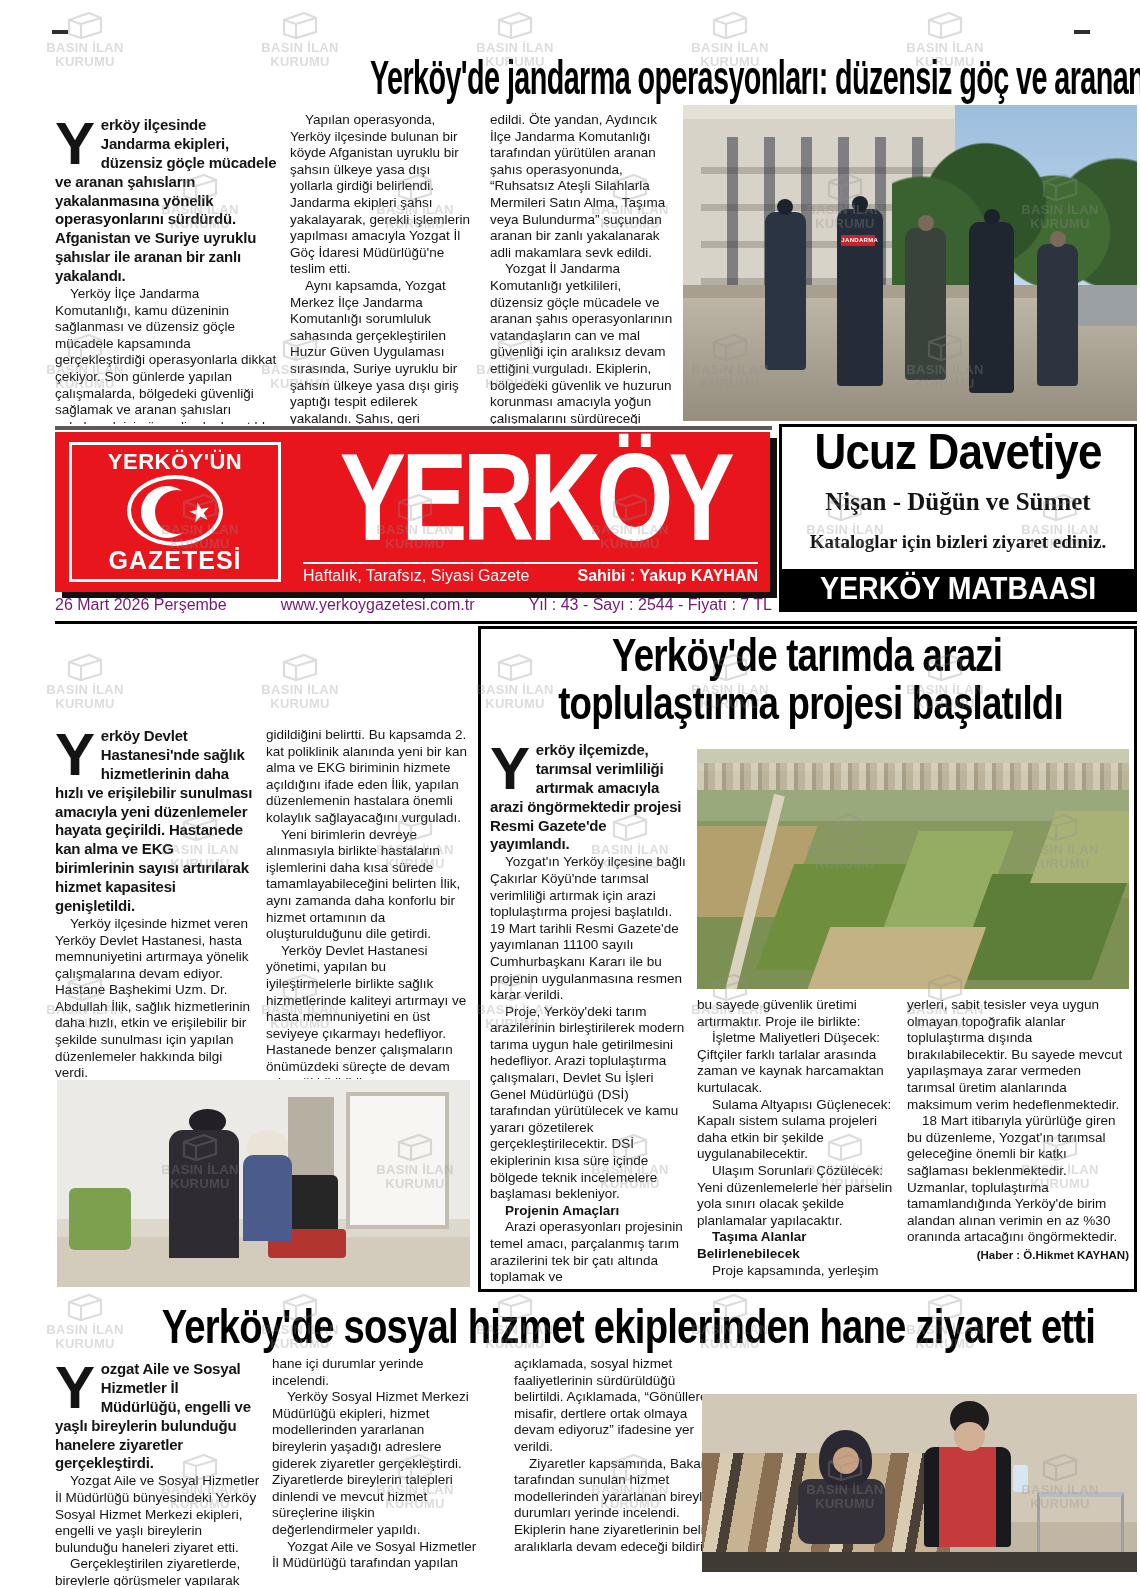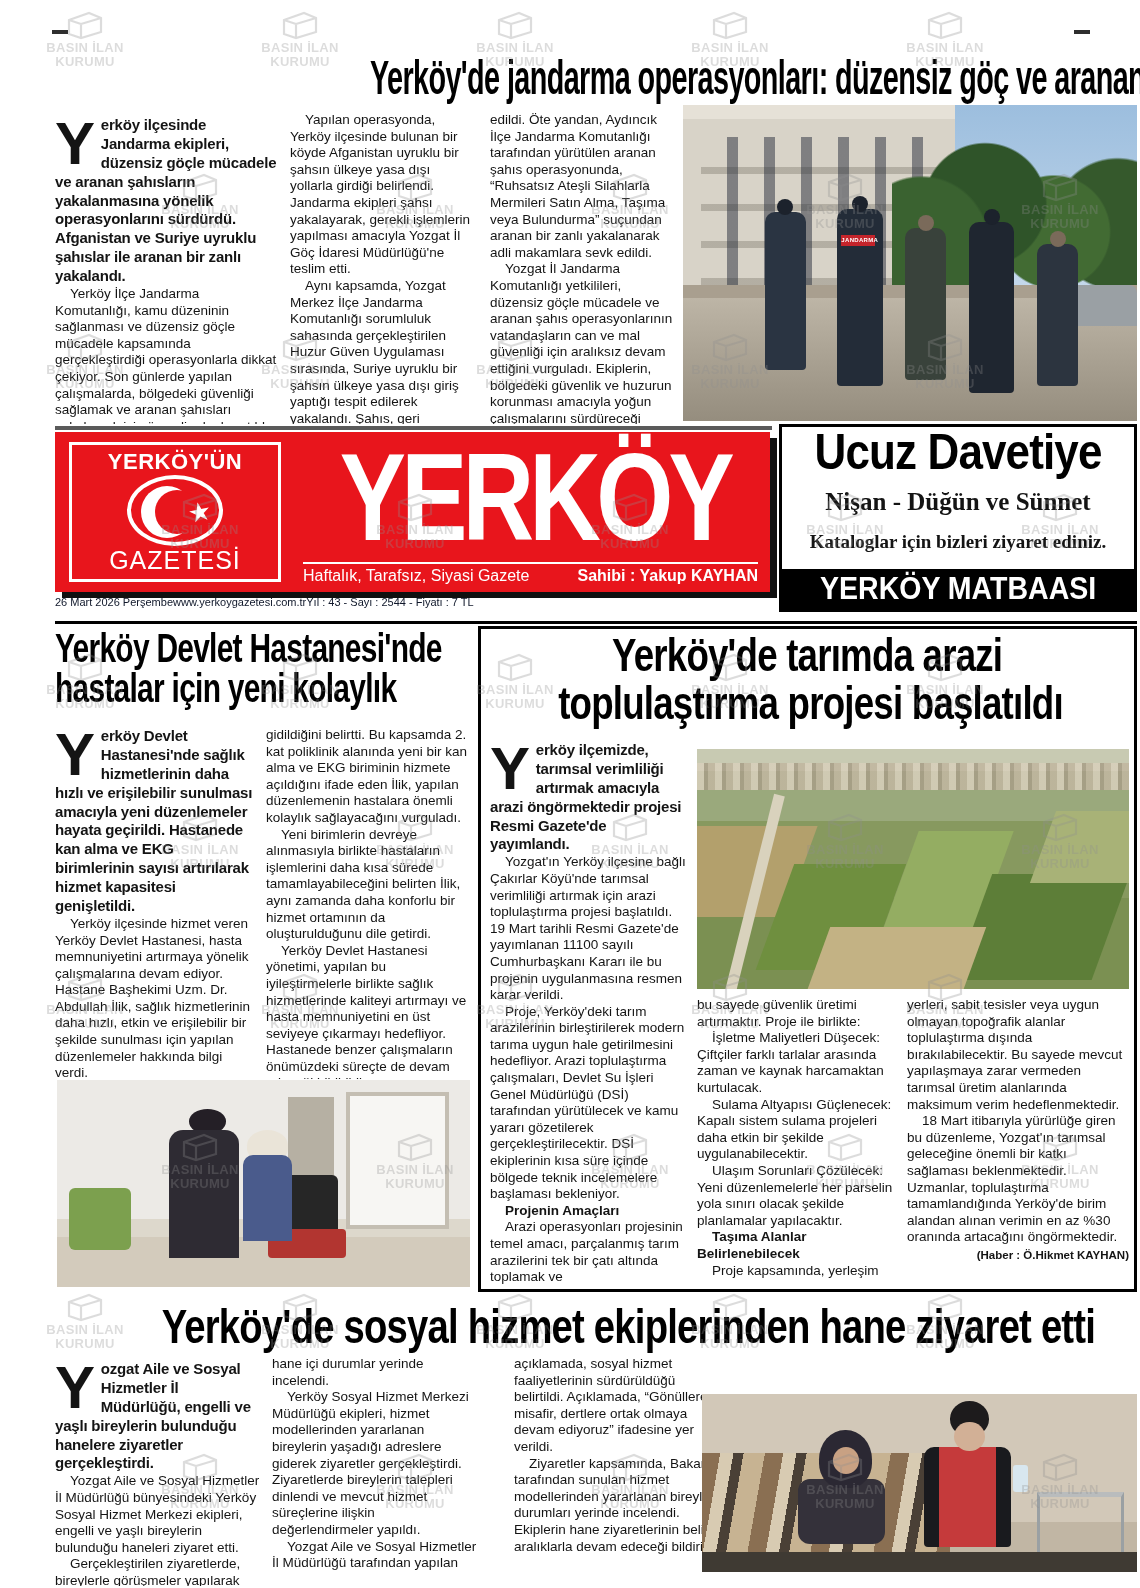--- a/index.html
+++ b/index.html
@@ -35,21 +35,21 @@
   .trim-l{left:52px}.trim-r{right:50px}
   .rule-gray{position:absolute;left:55px;top:426px;width:717px;height:4px;background:#5a5a5a}
   .rule-black{position:absolute;left:55px;top:621px;width:1082px;height:3px;background:#000}
 
   
   .masthead{position:absolute;left:55px;top:432px;width:715px;height:160px;background:#e8151c;
             box-shadow:7px 6px 0 #101010}
   .logo-box{position:absolute;left:14px;top:10px;width:212px;height:140px;border:3px solid #fff;
             display:flex;flex-direction:column;align-items:center;justify-content:flex-start;padding:4px 0}
   .logo-top{color:#fff;font-weight:bold;font-size:22px;letter-spacing:.5px}
-  .logo-bottom{color:#fff;font-weight:normal;font-size:25px;letter-spacing:1px}
+  .logo-bottom{color:#fff;font-weight:bold;font-size:25px;letter-spacing:1px}
   .logo-oval{position:relative;width:96px;height:74px;border:4px solid #fff;border-radius:50%}
   .crescent-outer{position:absolute;left:10px;top:7px;width:52px;height:52px;border-radius:50%;background:#fff}
   .crescent-inner{position:absolute;left:24px;top:11px;width:44px;height:44px;border-radius:50%;background:#e8151c}
   .logo-star{position:absolute;right:8px;top:18px;color:#fff;font-size:26px;transform:rotate(-12deg)}
   .mast-title{position:absolute;left:236px;right:6px;top:0;text-align:center}
   .mast-title .cond{font-size:124px;transform:scaleX(.80);letter-spacing:-6px;color:#fff;line-height:1.06;transform-origin:50% 50%}
   .mast-sub{position:absolute;left:248px;right:12px;bottom:7px;display:flex;justify-content:space-between;
             border-top:2px solid #fff;padding-top:3px;color:#fff;font-size:16px}
   .mast-sub .owner{font-weight:bold}
 
@@ -59,22 +59,22 @@
   .ad-r1 .cond{font-size:50px;transform:scaleX(.88);transform-origin:50% 50%;letter-spacing:-1px;line-height:1}
   .ad-r2{font-family:"Liberation Serif",serif;font-weight:bold;font-size:25px;line-height:1}
   .ad-bar{background:#000;color:#fff}
   .ad-r3{height:35px;line-height:35px}
   .ad-r3 .cond{font-size:27px;transform:scaleX(.95);transform-origin:50% 50%;color:#fff}
   .ad-r4{font-family:"Liberation Serif",serif;font-weight:bold;font-size:19px;line-height:30px}
   .ad-r5{height:40px;line-height:40px}
   .ad-r5 .cond{font-size:31px;transform:scaleX(.92);transform-origin:50% 50%;color:#fff}
 
   
-  .dateline{position:absolute;left:55px;top:596px;width:717px;display:flex;justify-content:flex-start;
-            font-size:11px;color:#0f172a}
+  .dateline{position:absolute;left:55px;top:596px;width:717px;display:flex;justify-content:space-between;
+            font-size:16px;color:#701a75}
 
   
   .jd-c1{left:55px;top:116px;width:222px;height:308px}
   .jd-c2{left:290px;top:112px;width:186px;height:312px}
   .jd-c3{left:490px;top:112px;width:186px;height:312px}
 
   
   .photo{position:absolute;overflow:hidden;background:#c9c2b4}
   .abs{position:absolute}
 
@@ -237,24 +237,20 @@
   </div>
 
   <div class="dateline">
     <span>26 Mart 2026 Perşembe</span>
     <span>www.yerkoygazetesi.com.tr</span>
     <span>Yıl : 43 - Sayı : 2544 - Fiyatı : 7 TL</span>
   </div>
 
   <div class="rule-black"></div>
 
-  <div class="hl hl-hosp">
-    <div class="hl-line"><span class="cond">Yerköy Devlet Hastanesi'nde</span></div>
-    <div class="hl-line"><span class="cond">hastalar için yeni kolaylık</span></div>
-  </div>
   <div class="bodytxt ho-c1">
     <p class="lead"><span class="dropcap">Y</span><span>erköy Devlet Hastanesi'nde sağlık hizmetlerinin daha hızlı ve erişilebilir sunulması amacıyla yeni düzenlemeler hayata geçirildi. Hastanede kan alma ve EKG birimlerinin sayısı artırılarak hizmet kapasitesi genişletildi.</span></p>
     <p>Yerköy ilçesinde hizmet veren Yerköy Devlet Hastanesi, hasta memnuniyetini artırmaya yönelik çalışmalarına devam ediyor. Hastane Başhekimi Uzm. Dr. Abdullah İlik, sağlık hizmetlerinin daha hızlı, etkin ve erişilebilir bir şekilde sunulması için yapılan düzenlemeler hakkında bilgi verdi.</p>
 
   </div>
   <div class="bodytxt ho-c2">
     <p class="noind">gidildiğini belirtti. Bu kapsamda 2. kat poliklinik alanında yeni bir kan alma ve EKG biriminin hizmete açıldığını ifade eden İlik, yapılan düzenlemenin hastalara önemli kolaylık sağlayacağını vurguladı.</p>
     <p>Yeni birimlerin devreye alınmasıyla birlikte hastaların işlemlerini daha kısa sürede tamamlayabileceğini belirten İlik, aynı zamanda daha konforlu bir hizmet ortamının da oluşturulduğunu dile getirdi.</p>
     <p>Yerköy Devlet Hastanesi yönetimi, yapılan bu iyileştirmelerle birlikte sağlık hizmetlerinde kaliteyi artırmayı ve hasta memnuniyetini en üst seviyeye çıkarmayı hedefliyor. Hastanede benzer çalışmaların önümüzdeki süreçte de devam edeceği bildirildi.</p>
 

